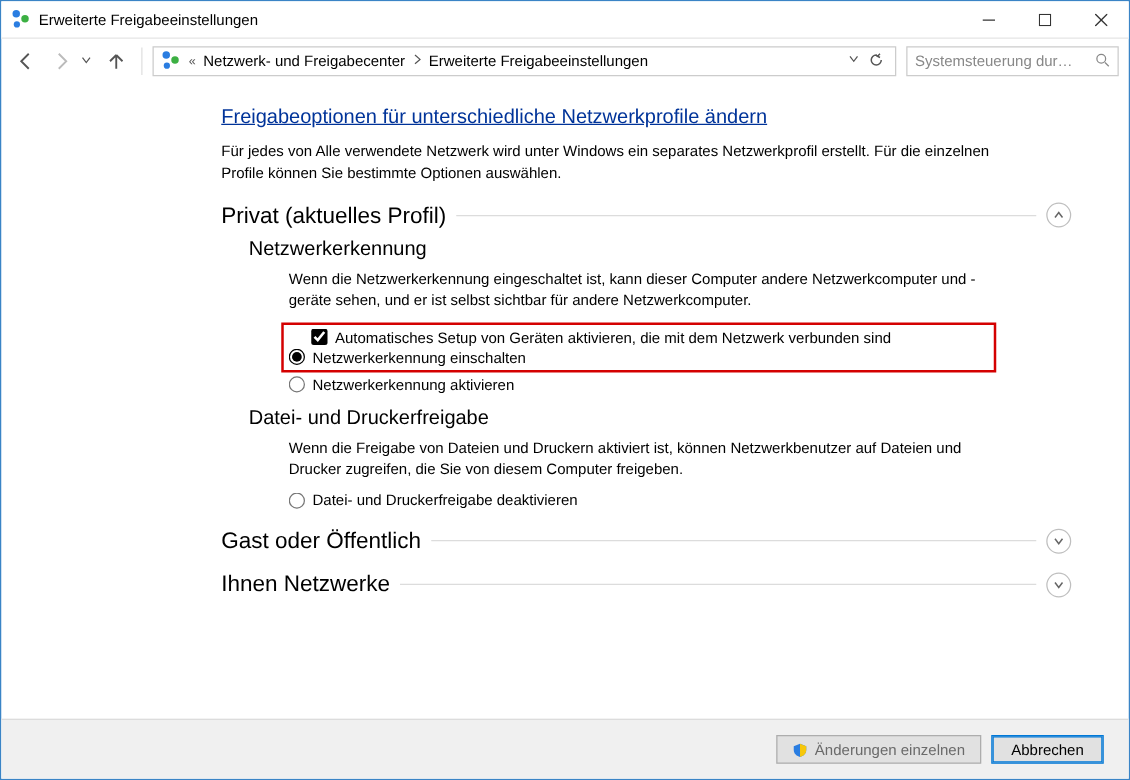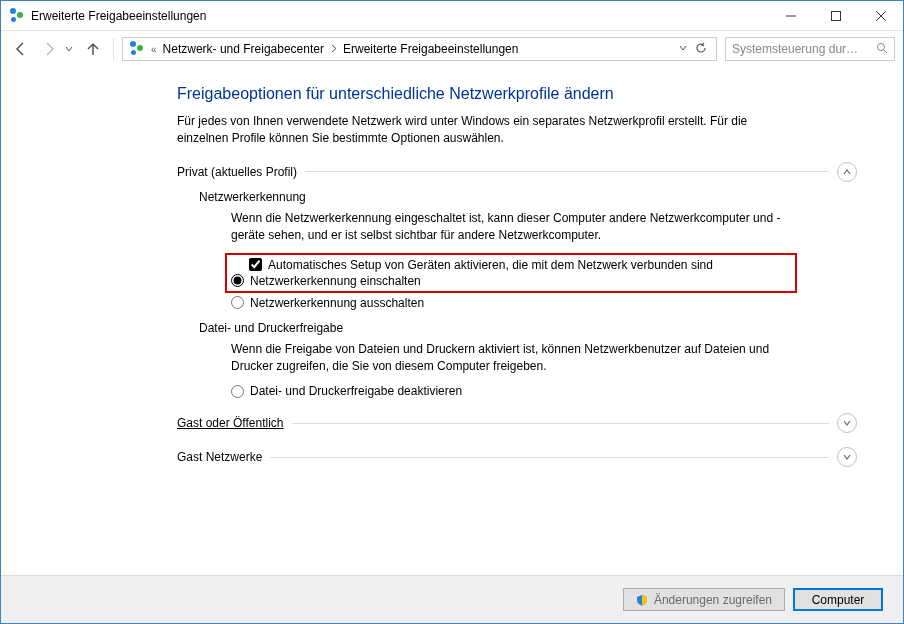--- a/index.html
+++ b/index.html
@@ -90,52 +90,53 @@
   }
   .inner {
     padding-left: 140px;
     padding-right: 10px;
   }
   h1.heading {
     color: #003399;
     font-weight: 400;
     font-size: 16px;
     margin: 8px 0 10px 0;
+    text-decoration: underline;
   }
   .intro {
     font-size: 12px;
     line-height: 1.45;
     margin-bottom: 14px;
     max-width: 620px;
   }
 
   .section-header {
     display: flex;
     align-items: center;
     margin: 6px 0 8px 0;
   }
-  .section-header .label { font-size: 12px; white-space: nowrap; }
+  .section-header .label { font-size: 18px; white-space: nowrap; }
   .section-header .hr {
     flex: 1 1 auto;
     height: 1px;
     background: #dcdcdc;
     margin: 0 8px;
   }
   .chevron-circle {
     width: 20px; height: 20px;
     border: 1px solid #bfbfbf;
     border-radius: 50%;
     display: flex; align-items: center; justify-content: center;
     color: #666;
     font-size: 10px;
     background: #fff;
   }
 
   .subsection-title {
-    font-size: 12px;
+    font-size: 16px;
     margin: 4px 0 6px 22px;
   }
   .subsection-body {
     margin: 0 0 10px 54px;
     max-width: 560px;
   }
   .desc {
     font-size: 12px;
     line-height: 1.45;
     margin-bottom: 8px;
@@ -295,21 +296,21 @@
           <circle cx="5" cy="5" r="3.5" fill="none" stroke="#888" stroke-width="1"></circle>
           <line x1="8" y1="8" x2="11" y2="11" stroke="#888" stroke-width="1"></line>
         </svg>
     </span>
   </div>
 </div>
 
 <div class="content">
   <div class="inner">
     <h1 class="heading">Freigabeoptionen für unterschiedliche Netzwerkprofile ändern</h1>
-    <div class="intro">Für jedes von Ihnen verwendete Netzwerk wird unter Windows ein separates Netzwerkprofil erstellt. Für die einzelnen Profile können Sie bestimmte Optionen auswählen.</div>
+    <div class="intro">Für jedes von Alle verwendete Netzwerk wird unter Windows ein separates Netzwerkprofil erstellt. Für die einzelnen Profile können Sie bestimmte Optionen auswählen.</div>
 
     <div class="section-header">
       <span class="label">Privat (aktuelles Profil)</span>
       <span class="hr"></span>
       <span class="chevron-circle">
         <svg width="10" height="10" viewBox="0 0 10 10">
             <path d="M2 7 L5 3 L8 7" fill="none" stroke="#666" stroke-width="1.2"></path>
           </svg>
       </span>
     </div>
@@ -322,61 +323,61 @@
           <input type="checkbox" checked="" style="">
           <span>Automatisches Setup von Geräten aktivieren, die mit dem Netzwerk verbunden sind</span>
         </label>
         <label class="option-row">
           <input type="radio" name="nd" checked="" style="">
           <span>Netzwerkerkennung einschalten</span>
         </label>
       </div>
       <label class="option-row">
         <input type="radio" name="nd" style="">
-        <span>Netzwerkerkennung ausschalten</span>
+        <span>Netzwerkerkennung aktivieren</span>
       </label>
     </div>
 
     <div class="subsection-title">Datei- und Druckerfreigabe</div>
     <div class="subsection-body">
       <div class="desc">Wenn die Freigabe von Dateien und Druckern aktiviert ist, können Netzwerkbenutzer auf Dateien und Drucker zugreifen, die Sie von diesem Computer freigeben.</div>
       <label class="option-row">
         <input type="radio" name="fp" style="">
         <span>Datei- und Druckerfreigabe deaktivieren</span>
       </label>
     </div>
 
-    <div class="section-header" style="margin-top:14px;text-decoration:underline;">
+    <div class="section-header" style="margin-top:14px;">
       <span class="label">Gast oder Öffentlich</span>
       <span class="hr"></span>
       <span class="chevron-circle">
         <svg width="10" height="10" viewBox="0 0 10 10">
             <path d="M2 3 L5 7 L8 3" fill="none" stroke="#666" stroke-width="1.2"></path>
           </svg>
       </span>
     </div>
 
     <div class="section-header" style="margin-top:14px;">
-      <span class="label">Gast Netzwerke</span>
+      <span class="label">Ihnen Netzwerke</span>
       <span class="hr"></span>
       <span class="chevron-circle">
         <svg width="10" height="10" viewBox="0 0 10 10">
             <path d="M2 3 L5 7 L8 3" fill="none" stroke="#666" stroke-width="1.2"></path>
           </svg>
       </span>
     </div>
   </div>
 </div>
 
 <div class="footer">
   <div class="btn disabled">
     <span class="shield-icon">
       <svg width="12" height="12" viewBox="0 0 12 12">
         <path d="M6 1 L11 3 L11 6 C11 9 8.5 11 6 11.5 C3.5 11 1 9 1 6 L1 3 Z" fill="#2a7de1"></path>
         <path d="M6 1 L6 11.5 C8.5 11 11 9 11 6 L11 3 Z" fill="#f7c70a"></path>
       </svg>
     </span>
-    <span>Änderungen zugreifen</span>
+    <span>Änderungen einzelnen</span>
   </div>
   <div class="btn default" style="min-width:90px;">
-    <span>Computer</span>
+    <span>Abbrechen</span>
   </div>
 </div>
 
 </body></html>

